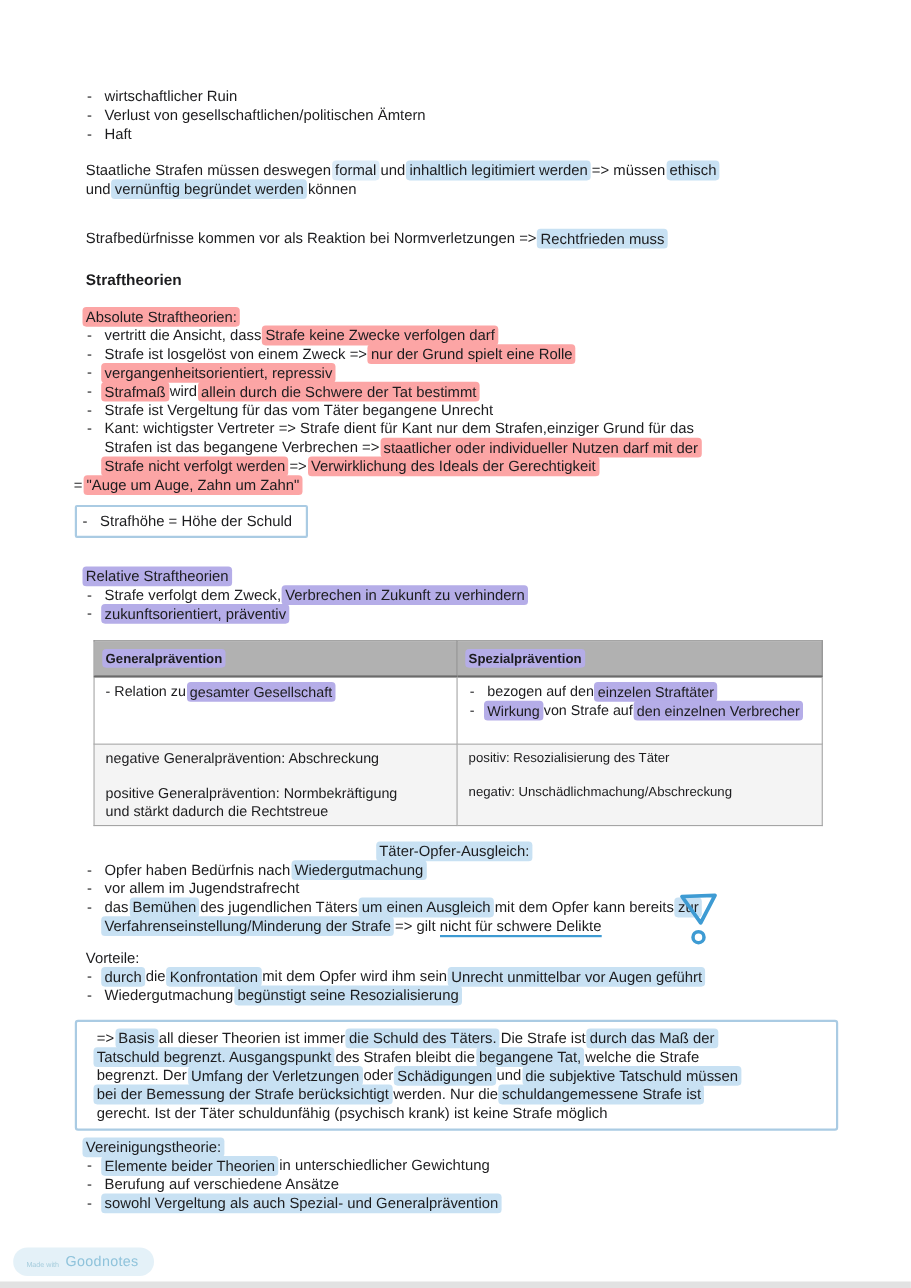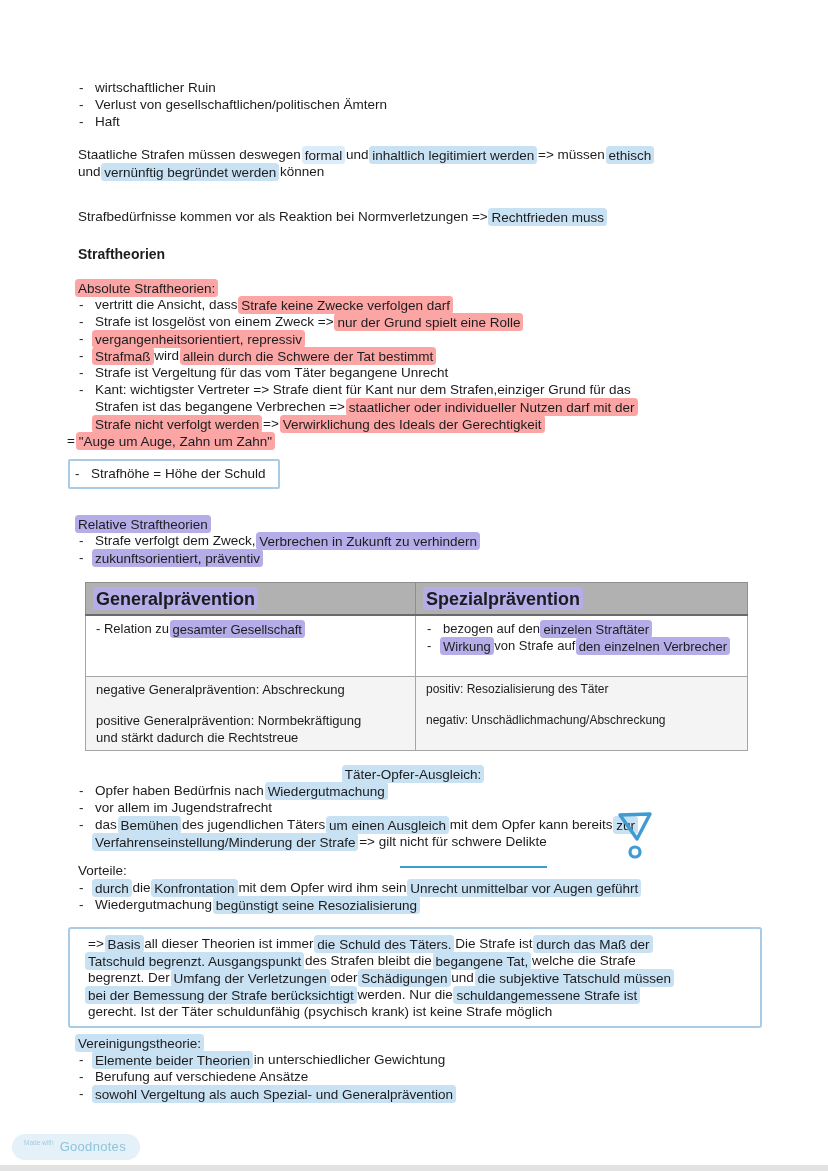--- a/index.html
+++ b/index.html
@@ -11,42 +11,42 @@
   .doc { position:absolute; inset:0; padding:79px 80px 0 78px; font-size:13.5px; line-height:17px; }
   .line { position:relative; min-height:17px; white-space:nowrap; }
   .line.empty { min-height:14px; }
   .bullets .line { padding-left:17px; }
   .bullets .line .dash { position:absolute; left:1px; top:0; }
   .hl { border-radius:3.5px; padding:1.5px 3px; margin:0 -3px; }
   .hl.blue { background:#c8e1f3; }
   .hl.blue_light { background:#dcecf8; }
   .hl.orange { background:#fca5a5; }
   .hl.purple { background:#b5ade8; }
-  .ink-underline { border-bottom:2.5px solid #3e9bd3; padding-bottom:17px; }
+  .ink-underline { border-bottom:2.5px solid #3e9bd3; padding-bottom:1px; }
   .heading { font-weight:bold; font-size:14px; }
   .mt-a { margin-top:16px; } .mt-b { margin-top:28px; } .mt-c { margin-top:21px; }
   .mt-d { margin-top:16px; } .mt-rel { margin-top:26px; } .mt-taeter { margin-top:14px;text-align:center; }
   .mt-vorteile { margin-top:12px; } .mt-verein { margin-top:6px; }
   .box-small { display:inline-block; border:2px solid #aacbe3; border-radius:2px;
     padding:4px 12px 5px 4px; margin:10px 0 0 -10px; }
   .box-small .line { padding-left:17px; }
   .box-small .line .dash { position:absolute; left:1px; top:0; }
   .big-box { border:2px solid #aacbe3; border-radius:3px; padding:6px 18px;
     margin:14px -14px 0 -10px; }
   table.prev { border-collapse:collapse; margin:16px 0 0 7px; width:662px; font-size:13px;
     table-layout:fixed; }
-  table.prev th { background:#b1b1b1; text-align:left; font-weight:bold; font-size:18px;
+  table.prev th { background:#b1b1b1; text-align:left; font-weight:bold; font-size:12px;
     padding:7px 10px; border:1px solid #8e8e8e; border-bottom:2px solid #6a6a6a; }
   table.prev td { vertical-align:top; padding:4px 10px; border:1px solid #a5a5a5; }
   table.prev tr.r1 td { padding-bottom:22px; }
   table.prev tr.alt td { background:#f4f4f4; }
   td.small { font-size:12px; }
   .triangle-note { position:absolute; left:616px; top:810px; width:42px; height:52px; }
   .goodnotes-badge { position:absolute; left:12px; bottom:11px; background:#e4f1f8;
-    border-radius:14px; padding:5px 14px 6px 12px; display:flex; align-items:flex-start; gap:6px; }
+    border-radius:14px; padding:5px 14px 6px 12px; display:flex; align-items:flex-end; gap:6px; }
   .made-with { font-size:6.5px; color:#a6cddd; }
   .brand { font-size:13px; color:#8fc3db; letter-spacing:0.3px; }
   .bottom-edge { position:absolute; left:0; right:0; bottom:0; height:6px; background:#e2e2e2; }
 </style>
 </head>
 <body>
 
 <div class="doc">
 
   <div class="bullets">

